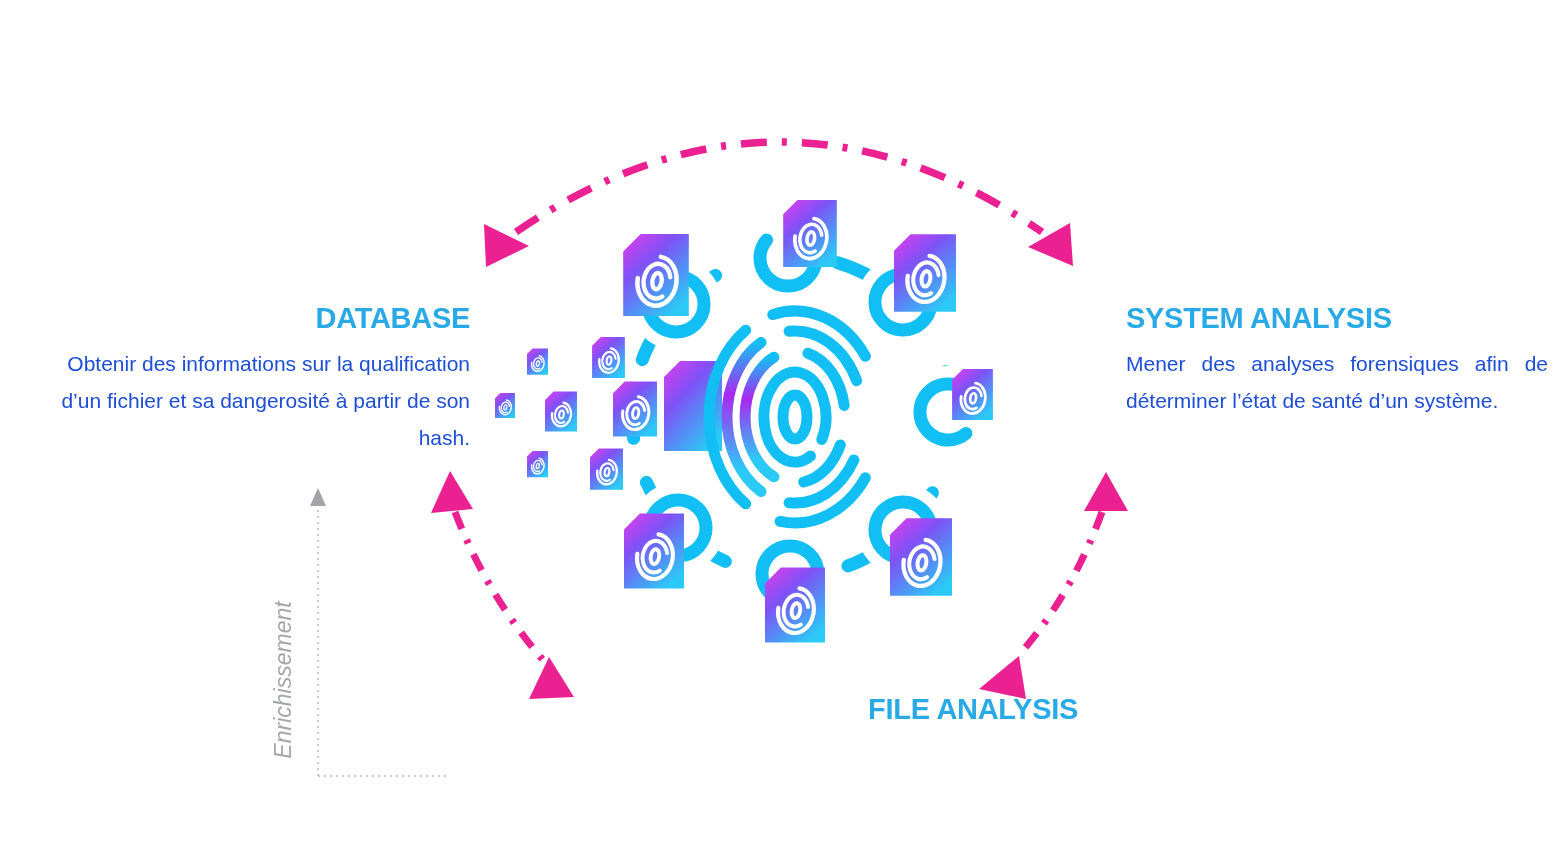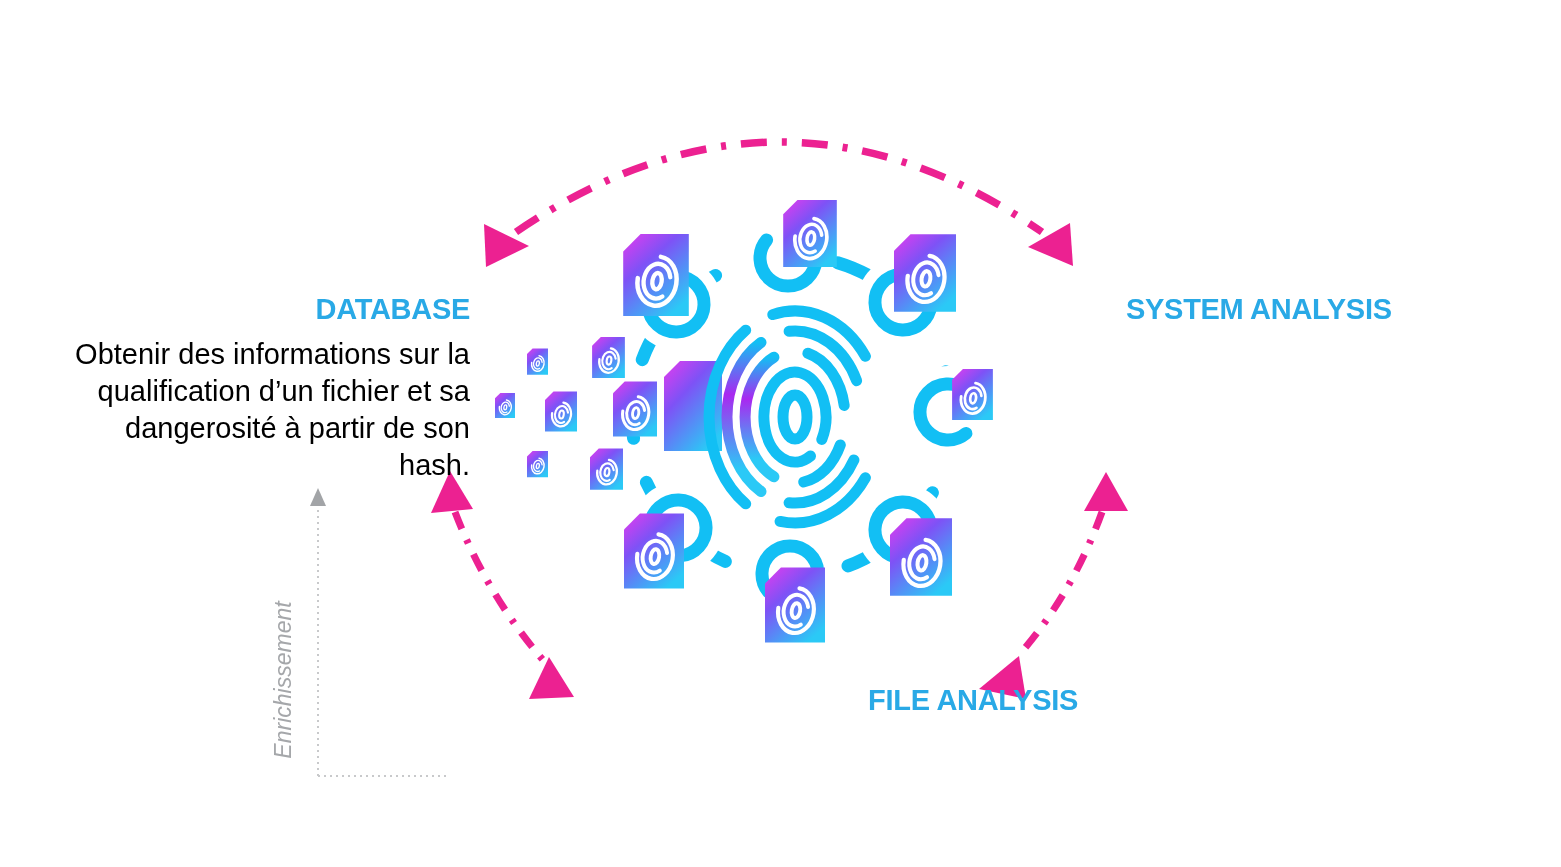--- a/index.html
+++ b/index.html
@@ -5,28 +5,28 @@
   html,body{margin:0;padding:0;background:#fff;}
   body{
     width:1561px;height:867px;position:relative;overflow:hidden;
     font-family:"Liberation Sans", sans-serif;
   }
   .stage{position:absolute;inset:0;}
   svg.art{position:absolute;left:0;top:0;}
 
   .textblock{position:absolute;}
   .textblock h2{
-    margin:0 0 10px 0;
+    margin:9px 0 10px 0;
     font-size:29px;font-weight:700;letter-spacing:-0.3px;
     color:#29A9E6;
   }
   .textblock p{
     margin:0;
-    font-size:29px;line-height:37px;
-    color:#000000;
+    font-size:21px;line-height:37px;
+    color:#1d4ed8;
   }
   #db-block{left:50px;top:293px;width:420px;text-align:right;}
   #sys-block{left:1126px;top:293px;width:422px;text-align:left;}
   #sys-block p{text-align:justify;}
   #file-block{left:478px;top:684px;width:600px;text-align:right;}
 
   #enrich-label{
     position:absolute;left:173px;top:665px;width:220px;height:30px;
     transform:rotate(-90deg);
     font-size:23px;font-style:italic;color:#A5A7AA;
@@ -165,20 +165,21 @@
     </g>
   </svg>
 
   <div class="textblock" id="db-block">
     <h2>DATABASE</h2>
     <p>Obtenir des informations sur la qualification d’un fichier et sa dangerosité à partir de son hash.</p>
   </div>
 
   <div class="textblock" id="sys-block">
     <h2>SYSTEM ANALYSIS</h2>
+    <p>Mener des analyses forensiques afin de déterminer l’état de santé d’un système.</p>
   </div>
 
   <div class="textblock" id="file-block">
     <h2>FILE ANALYSIS</h2>
   </div>
 
   <div id="enrich-label">Enrichissement</div>
 
 </div>
 

